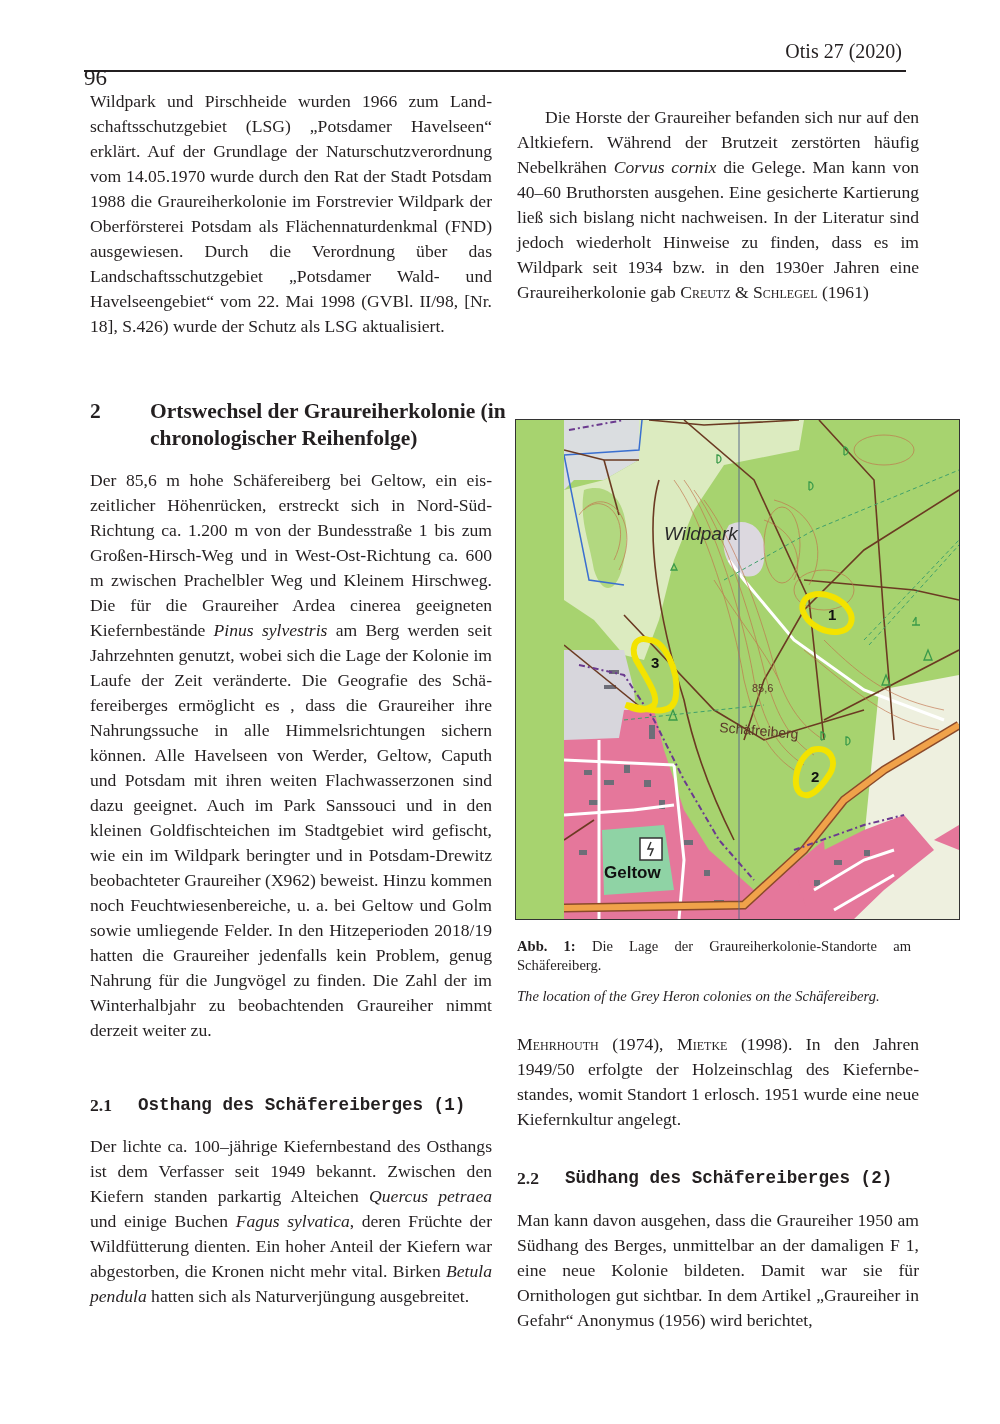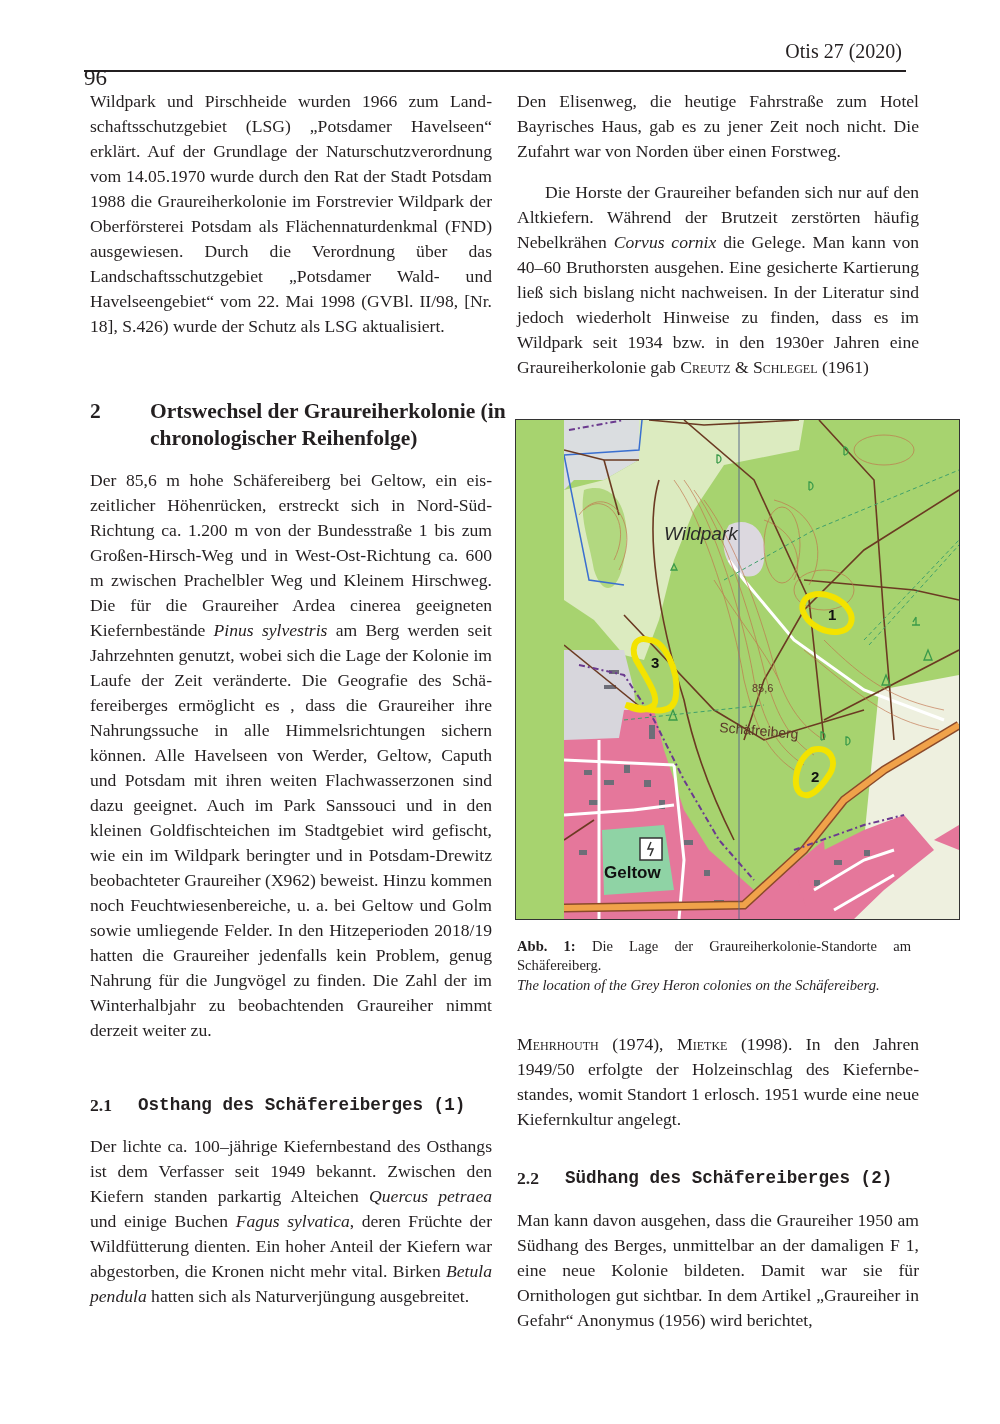--- a/index.html
+++ b/index.html
@@ -21,21 +21,21 @@
   .h2 .num { position:absolute; left:0; top:0; }
   .h2 .txt { position:absolute; left:60px; top:0; width:370px; }
   .h3 { position:absolute; font-weight:bold; font-size:17.6px; line-height:24px; }
   .h3 .num { position:absolute; left:0; top:0; }
   .h3 .txt { position:absolute; left:48px; top:0; white-space:nowrap;font-family:Liberation Mono, monospace; }
   .map { position:absolute; left:515px; top:419px; width:395px; height:499px;
          border:1px solid #333; overflow:hidden; background:#a7d36f;padding-left:48px; }
   .map svg { display:block; }
   .caption { position:absolute; left:517px; top:937px; width:394px; font-size:14.6px;
              line-height:19px; text-align:justify; }
-  .caption .en { font-style:italic; margin-top:1px; display:block; text-align:left; }
+  .caption .en { font-style:italic; margin-top:12px; display:block; text-align:left; }
 </style>
 </head>
 <body>
 
 <div class="header">
   <span class="pnum">96</span>
   <span class="journal">Otis 27 (2020)</span>
 </div>
 
 <div class="col left" style="top:89px;">
@@ -54,21 +54,20 @@
 <div class="h3" style="left:90px; top:1093px;">
   <span class="num">2.1</span>
   <span class="txt">Osthang des Schäfereiberges (1)</span>
 </div>
 
 <div class="col left" style="top:1134px;">
   <p><span>Der lichte ca. 100–jährige Kiefernbestand des Ost­hangs ist dem Verfasser seit 1949 bekannt. Zwischen den Kiefern standen parkartig Alteichen </span><i>Quercus petraea</i><span> und einige Buchen </span><i>Fagus sylvatica</i><span>, deren Früchte der Wildfütterung dienten. Ein hoher Anteil der Kiefern war abgestorben, die Kronen nicht mehr vital. Birken </span><i>Betula pendula</i><span> hatten sich als Naturver­jüngung ausgebreitet.</span></p>
 </div>
 
 <div class="col right" style="top:89px;">
-  <p>Den Elisenweg, die heutige Fahrstraße zum Hotel Bayrisches Haus, gab es zu jener Zeit noch nicht. Die Zufahrt war von Norden über einen Forstweg.</p>
   <p class="indent"><span>Die Horste der Graureiher befanden sich nur auf den Altkiefern. Während der Brutzeit zerstörten häufig Nebelkrähen </span><i>Corvus cornix</i><span> die Gelege. Man kann von 40–60 Bruthorsten ausgehen. Eine gesi­cherte Kartierung ließ sich bislang nicht nachweisen. In der Literatur sind jedoch wiederholt Hinweise zu finden, dass es im Wildpark seit 1934 bzw. in den 1930er Jahren eine Graureiherkolonie gab </span><span class="sc">Creutz</span><span> &amp; </span><span class="sc">Schlegel</span><span> (1961)</span></p>
 </div>
 
 <div class="map">
   <svg width="395" height="499" viewBox="0 0 395 499" xmlns="http://www.w3.org/2000/svg">
 
     <rect x="0" y="0" width="395" height="499" fill="#a7d36f"></rect>
 
     <path d="M0,0 L80,0 L75,40 L40,60 L10,60 L0,70 Z" fill="#dadde0"></path>
     <path d="M75,0 L240,0 L235,30 L160,45 L130,90 L110,140 L95,200 L80,240 L60,235 L30,200 L0,180 L0,70 L40,60 L75,40 Z" fill="#dcebc0"></path>

